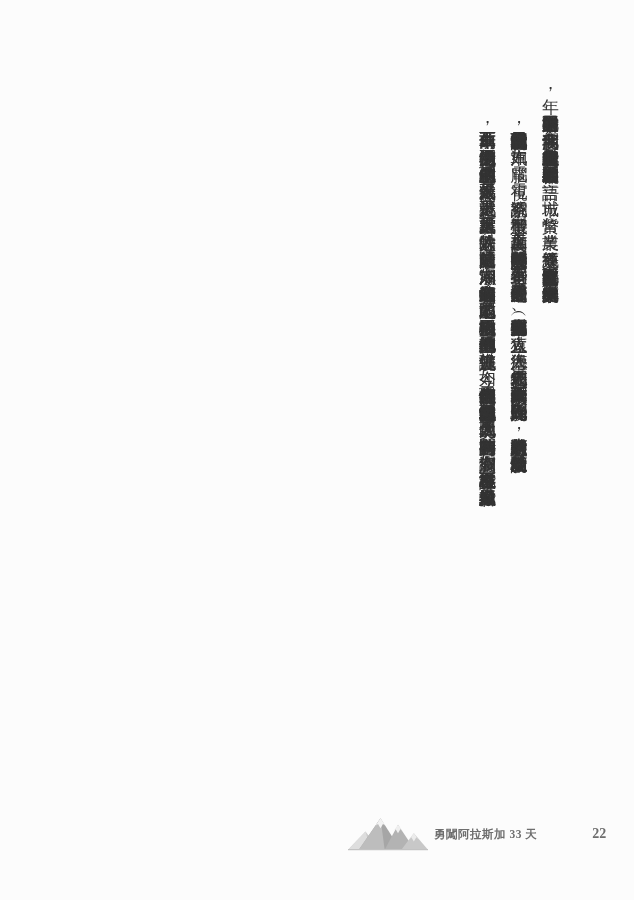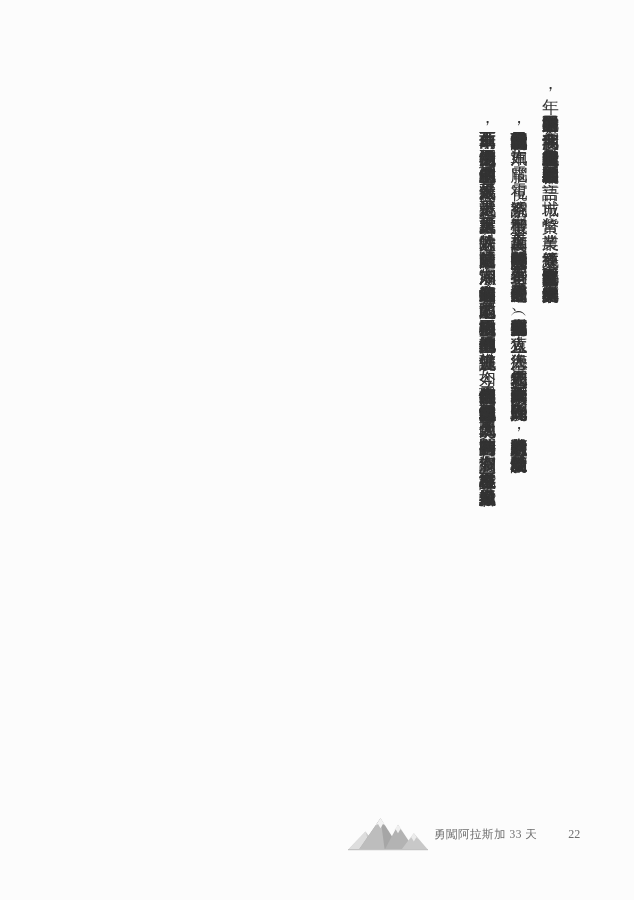--- a/index.html
+++ b/index.html
@@ -39,34 +39,35 @@
     text-indent: 0;
   }
   .footer {
     position: absolute;
     left: 348px;
     top: 812px;
     height: 44px;
     display: flex;
     align-items: center;
     color: #6e6e6e;
+    font-weight: bold;
   }
   .footer .logo {
     display: inline-block;
     line-height: 0;
   }
   .footer .book-title {
     font-size: 11.5px;
     margin-left: 6px;
     letter-spacing: 0.5px;
     white-space: nowrap;
   }
   .footer .page-number {
-    font-size: 12px;
-    margin-left: 31px;
+    font-size: 14px;
+    margin-left: 55px;
   }
 </style>
 </head>
 <body>
 
 <div class="page">
 
   <main class="text-block">
     <p class="first">年，不同的考古學家對此看法各異。我們高度演化，儘管在一些實境節目中看起來並非如此。早期的智人已經開發出複雜的工具、語言、城市、貨幣、農業、交通系統等，這時候甚至連文字歷史都還沒出現。文字歷史的出現大約僅有五千年。</p>
     <p>現在對我們的日常生活影響最大的現代舒適和便利設施，如汽車、電腦、電視、空調系統、智慧型手機、高度加工食品，這些發明問世的時間都很短，有些還不到一百年，僅占了人類這個物種歷史的〇・〇三％。如果把所有人類的物種都算進來（巧人、直立猿人、海德堡人、尼安德塔人和我們），時間的尺度擴大到兩百五十萬年，此比例則驟降到〇・〇〇四％。持續的舒適狀態對人類來說，可說是顛覆性的全新體驗。</p>

